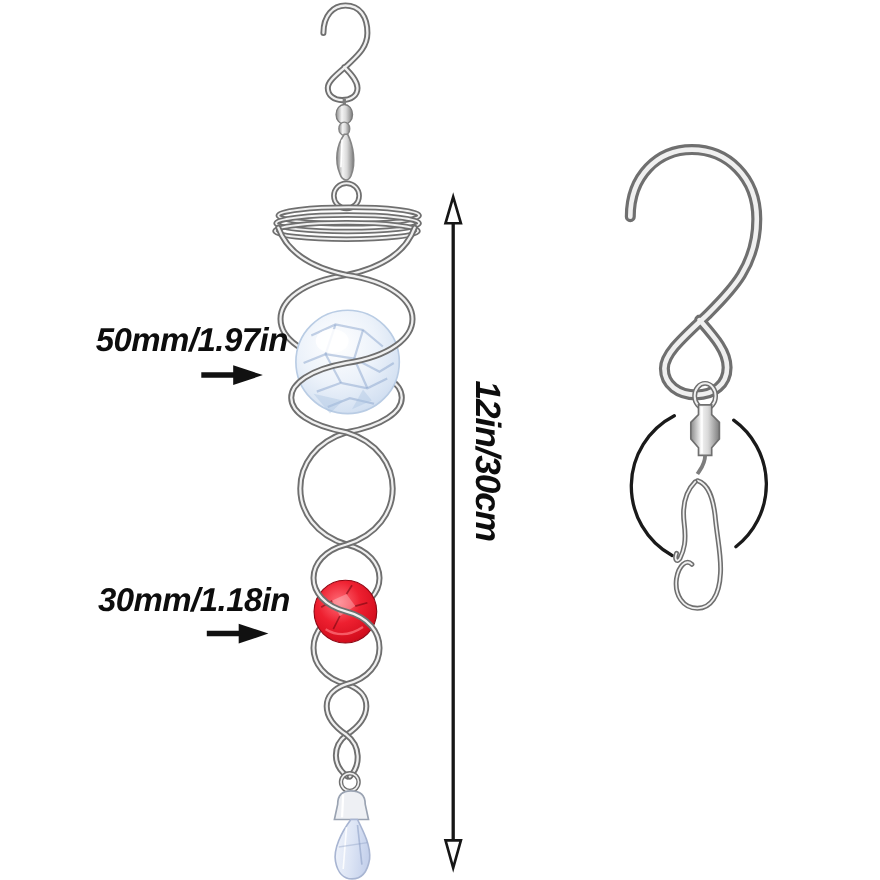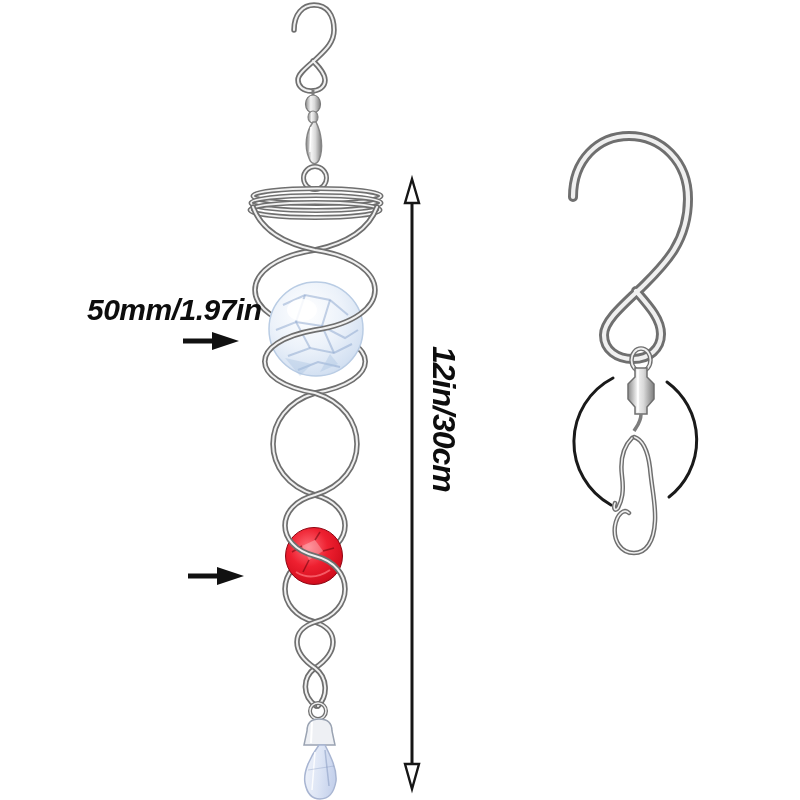--- a/index.html
+++ b/index.html
@@ -178,16 +178,17 @@
     <g>
       <use href="#pClipOuter" class="wire-out thin"></use>
       <use href="#pClipOuter" class="wire-in thin"></use>
       <use href="#pClipGate" class="wire-out thin"></use>
       <use href="#pClipGate" class="wire-in thin"></use>
     </g>
   </svg>
 
   <div class="dim-label" style="left:87px;top:293px">50mm/1.97in</div>
 
+  <div class="dim-label" style="left:89px;top:529px">30mm/1.18in</div>
 
   <div class="dim-label vertical" style="left:462px;top:346px">12in/30cm</div>
 
 </div>
 
 </body></html>

